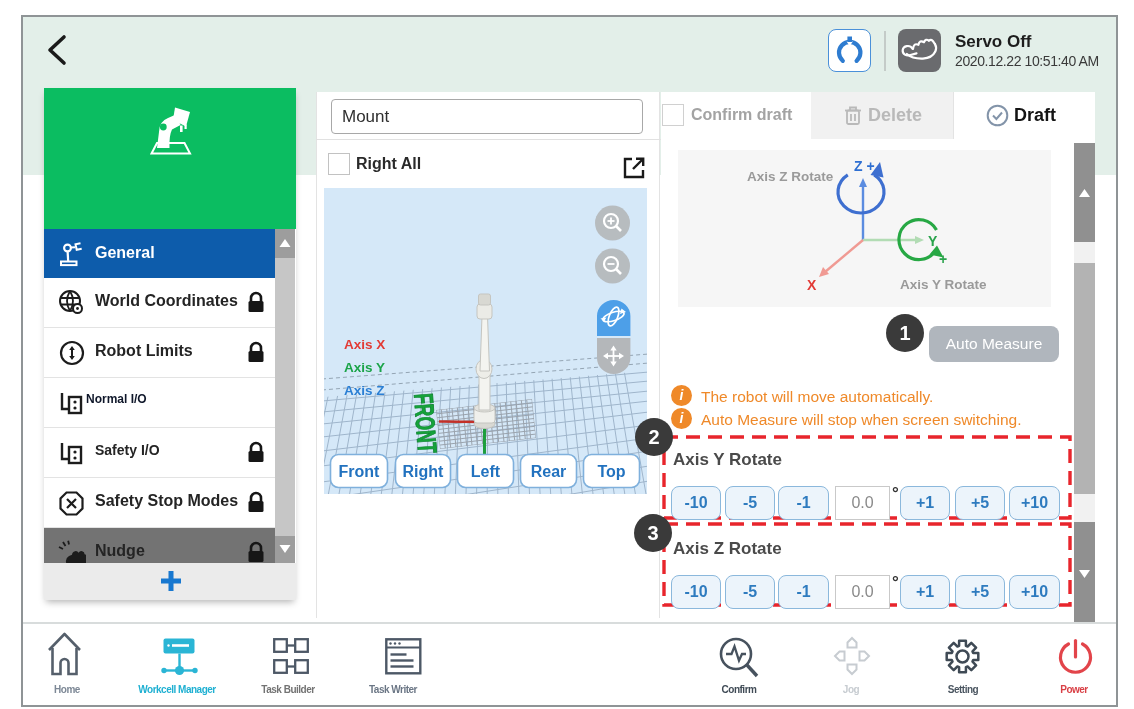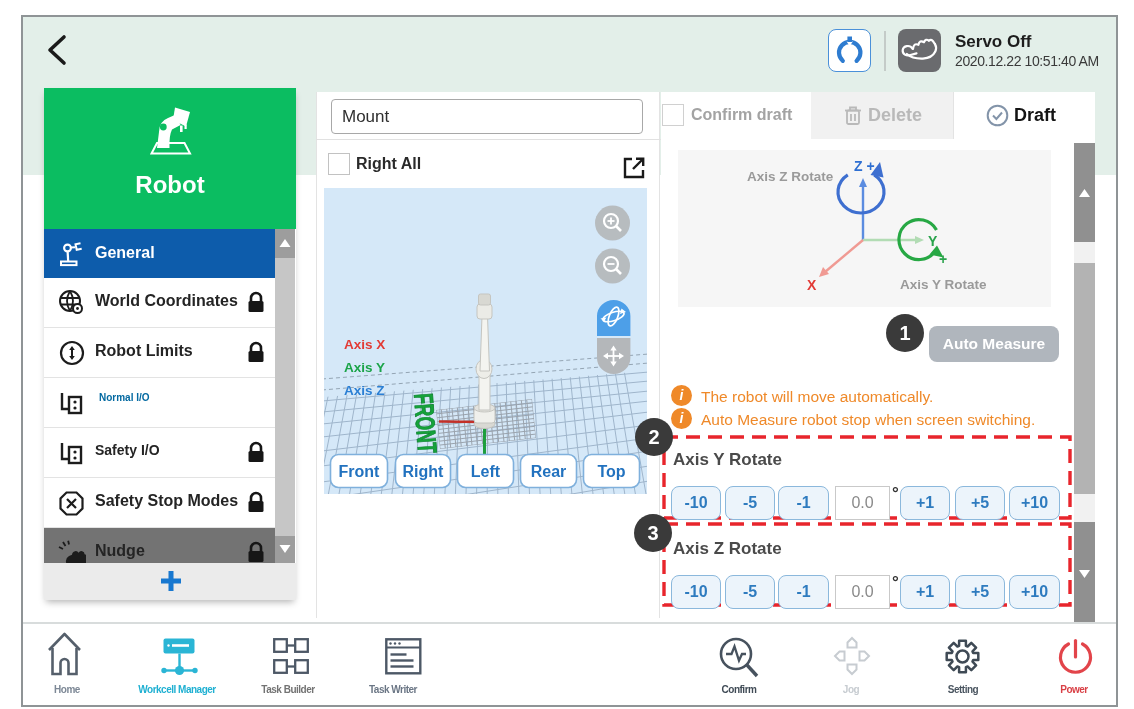--- a/index.html
+++ b/index.html
@@ -52,21 +52,20 @@
 
   <svg class="abs" style="left:149px;top:105px;" width="43" height="50" viewBox="0 0 43 50">
     <polygon points="8,38 35.5,38 41,48.5 2.5,48.5" fill="none" stroke="#ffffff" stroke-width="2"></polygon>
     <path d="M8,43 L10,27 Q10,16.5 19,13 L27,9.5 L31.5,20 L23,24.5 Q20,30.5 20.5,43 Z" fill="#ffffff"></path>
     <circle cx="14.3" cy="22" r="3.4" fill="#0bbd61"></circle>
     <polygon points="26,2.5 41,7 37,21.5 24,15" fill="#ffffff"></polygon>
     <rect x="31" y="20.5" width="2.6" height="6.5" fill="#ffffff"></rect>
     <rect x="35.5" y="19.5" width="2.2" height="4.5" fill="#ffffff"></rect>
   </svg>
 
-  <div class="abs" style="left:44px;top:171px;width:252px;text-align:center;font-size:24px;font-weight:bold;color:#ffffff;">Robot</div>
 
   <div class="abs" style="left:44px;top:229px;width:231px;height:49px;background:#0d5cab;"></div>
   <svg class="abs" style="left:58px;top:240px;" width="26" height="27" viewBox="0 0 26 27">
     <rect x="3" y="21.5" width="15.5" height="3.6" fill="none" stroke="#ffffff" stroke-width="2"></rect>
     <path d="M10.2 21.5 L9.6 11.2" fill="none" stroke="#ffffff" stroke-width="2.2"></path>
     <circle cx="9.5" cy="8" r="3.4" fill="none" stroke="#ffffff" stroke-width="2.1"></circle>
     <path d="M13 7.6 l4 -0.4" fill="none" stroke="#ffffff" stroke-width="2"></path>
     <path d="M22.5 3.2 l-5 1 l1.2 5.6 l5 -1" fill="none" stroke="#ffffff" stroke-width="2"></path>
   </svg>
   <div class="abs" style="left:95px;top:244px;font-size:16px;font-weight:bold;color:#ffffff;">General</div>
@@ -96,21 +95,21 @@
     <rect x="2.5" y="10" width="15" height="11" rx="1.5" fill="#161616"></rect>
   </svg>
 
   <div class="abs" style="left:44px;top:378px;width:231px;height:50px;background:#ffffff;border-bottom:1px solid #e3e3e3;"></div>
   <svg class="abs" style="left:59px;top:390px;" width="26" height="26" viewBox="0 0 26 26">
     <path d="M3 3 v16 h6" fill="none" stroke="#1c1c1c" stroke-width="2.4"></path>
     <rect x="10" y="7" width="12" height="16" fill="none" stroke="#1c1c1c" stroke-width="2.4"></rect>
     <circle cx="16" cy="12" r="1.6" fill="#1c1c1c"></circle>
     <circle cx="16" cy="18" r="1.6" fill="#1c1c1c"></circle>
   </svg>
-  <div class="abs" style="left:99px;top:392px;font-size:10px;font-weight:bold;color:#0369a1;">Normal I/O</div>
+  <div class="abs" style="left:86px;top:392px;font-size:12px;font-weight:bold;color:#0f172a;">Normal I/O</div>
 
   <div class="abs" style="left:44px;top:428px;width:231px;height:50px;background:#ffffff;border-bottom:1px solid #e3e3e3;"></div>
   <svg class="abs" style="left:59px;top:440px;" width="26" height="26" viewBox="0 0 26 26">
     <path d="M3 3 v16 h6" fill="none" stroke="#1c1c1c" stroke-width="2.4"></path>
     <rect x="10" y="7" width="12" height="16" fill="none" stroke="#1c1c1c" stroke-width="2.4"></rect>
     <circle cx="16" cy="12" r="1.6" fill="#1c1c1c"></circle>
     <circle cx="16" cy="18" r="1.6" fill="#1c1c1c"></circle>
   </svg>
   <div class="abs" style="left:95px;top:442px;font-size:14px;font-weight:bold;color:#242424;">Safety I/O</div>
   <svg class="abs" style="left:246px;top:441px;" width="20" height="23" viewBox="0 0 20 23">
@@ -408,29 +407,29 @@
     <line x1="185" y1="90" x2="147" y2="122" stroke="#f09a93" stroke-width="2.4"></line>
     <polygon points="141,127 151,124 145,117" fill="#f09a93"></polygon>
 
     <text x="129" y="140" font-size="14" font-weight="bold" fill="#e23b36">X</text>
 
     <text x="222" y="139" font-size="13.5" font-weight="bold" fill="#9a9a9a">Axis Y Rotate</text>
   </svg>
 
   <div class="abs" style="left:886px;top:314px;width:38px;height:38px;border-radius:50%;background:#3a3a3a;color:#ffffff;font-size:20px;font-weight:bold;text-align:center;line-height:38px;">1</div>
 
-  <div class="abs" style="left:929px;top:326px;width:130px;height:36px;background:#b0b6bd;border-radius:8px;color:#ffffff;font-size:15.5px;font-weight:bold;text-align:center;line-height:36px;">Auto Measure</div>
+  <div class="abs" style="left:929px;top:326px;width:130px;height:36px;background:#b0b6bd;border-radius:8px;color:#ffffff;font-size:15.5px;font-weight:normal;text-align:center;line-height:36px;">Auto Measure</div>
 
   <div class="abs" style="left:671px;top:385px;width:21px;height:21px;border-radius:50%;background:#ef8929;color:#ffffff;font-size:14px;font-weight:bold;font-style:italic;text-align:center;line-height:21px;">i</div>
 
   <div class="abs" style="left:701px;top:388px;font-size:15.5px;color:#ef8929;">The robot will move automatically.</div>
 
   <div class="abs" style="left:671px;top:408px;width:21px;height:21px;border-radius:50%;background:#ef8929;color:#ffffff;font-size:14px;font-weight:bold;font-style:italic;text-align:center;line-height:21px;">i</div>
 
-  <div class="abs" style="left:701px;top:411px;font-size:15.5px;color:#ef8929;">Auto Measure robot stop when screen switching.</div>
+  <div class="abs" style="left:701px;top:411px;font-size:15.5px;color:#ef8929;">Auto Measure will stop when screen switching.</div>
 
   <svg class="abs" style="left:660px;top:433px;" width="414" height="90" viewBox="0 0 414 90">
     <rect x="4" y="4" width="406" height="81" fill="none" stroke="#e8252c" stroke-width="3.4" stroke-dasharray="14 8"></rect>
   </svg>
 
   <div class="abs" style="left:635px;top:418px;width:38px;height:38px;border-radius:50%;background:#3a3a3a;color:#ffffff;font-size:20px;font-weight:bold;text-align:center;line-height:38px;">2</div>
 
   <div class="abs" style="left:673px;top:450px;font-size:17px;font-weight:bold;color:#4a4a4a;">Axis Y Rotate</div>
 
   <div class="abs" style="left:671px;top:486px;width:50px;height:34px;background:#ecf4fb;border:1.5px solid #8bb8dc;border-radius:8px;color:#2e7bbf;font-size:16px;font-weight:bold;text-align:center;line-height:31px;">-10</div>

